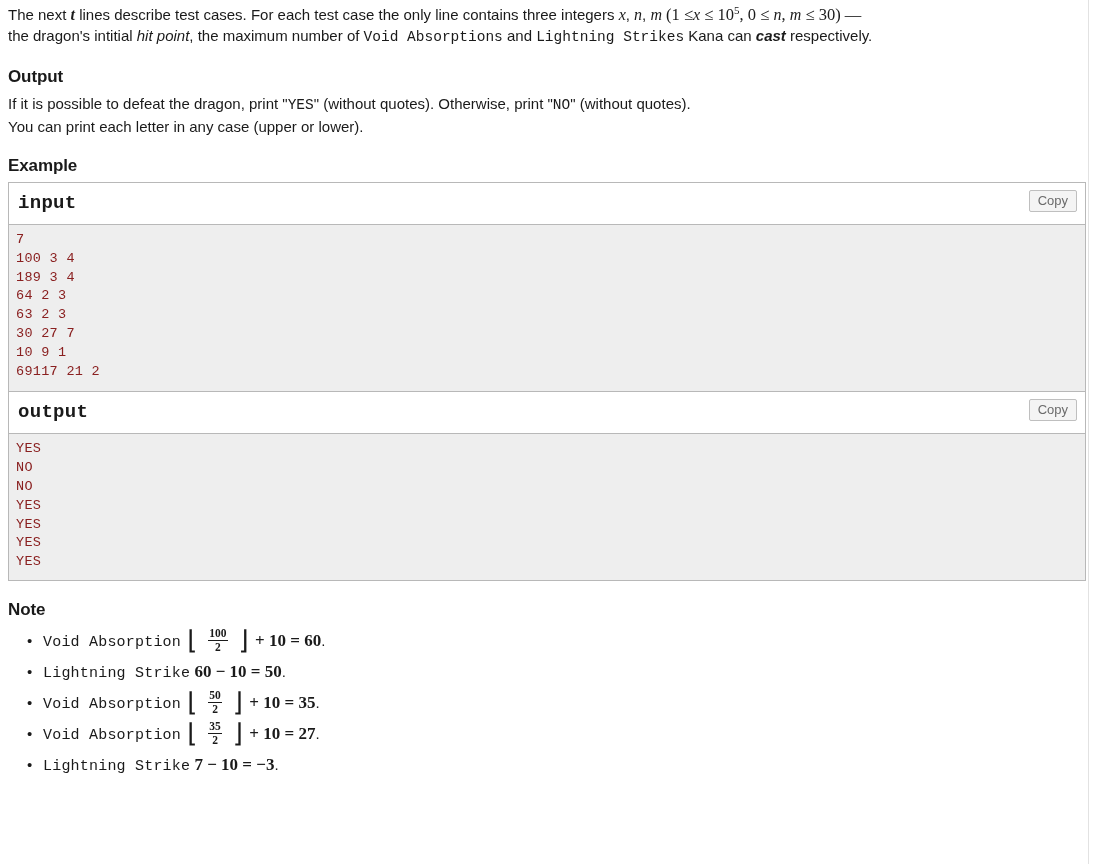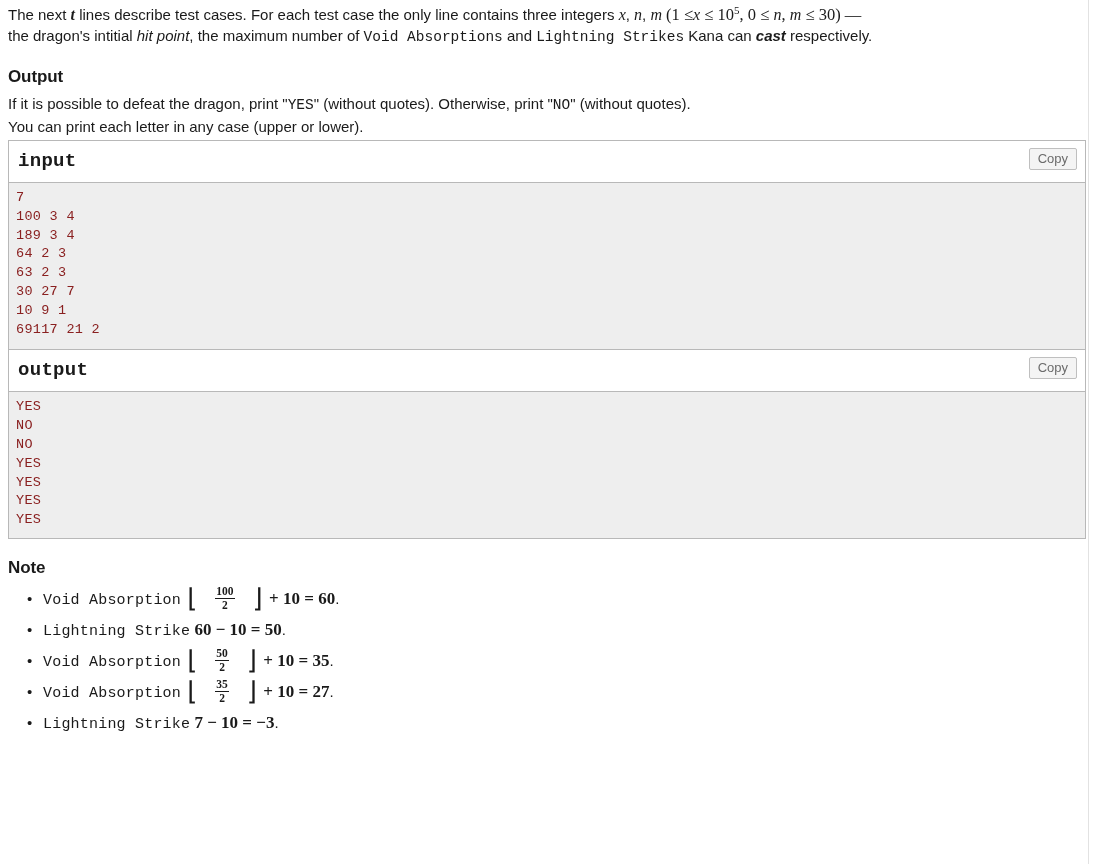--- a/index.html
+++ b/index.html
@@ -166,21 +166,21 @@
     line-height: 0.78;
     display: inline-block;
   }
   .frac {
     display: inline-flex;
     flex-direction: column;
     align-items: center;
     font-family: "Liberation Serif", serif;
     font-weight: bold;
     line-height: 1;
-    margin: 0 18px;
+    margin: 0 11px;
     vertical-align: middle;
   }
   .frac .num {
     font-size: 11.5px;
     padding: 0 1px 1px 1px;
   }
   .frac .bar {
     width: 100%;
     height: 1px;
     background: #1a1a1a;
@@ -201,20 +201,21 @@
     <span>The next </span><span class="mathvar mi">t</span><span> lines describe test cases. For each test case the only line contains three integers </span><span class="mathvar">x</span><span>, </span><span class="mathvar">n</span><span>, </span><span class="mathvar">m</span><span class="mathnum"> (</span><span class="mathnum">1 </span><span class="mathnum">≤</span><span class="mathvar">x</span> <span class="mathnum">≤</span> <span class="mathnum">10</span><span class="sup">5</span><span class="mathnum">, </span><span class="mathnum">0 </span><span class="mathnum">≤</span> <span class="mathvar">n</span><span class="mathnum">, </span><span class="mathvar">m</span> <span class="mathnum">≤</span> <span class="mathnum">30</span><span class="mathnum">) </span><span class="mathnum">—</span><br>
     <span>the dragon's intitial </span><i>hit point</i><span>, the maximum number of </span><span class="tt">Void Absorptions</span><span> and </span><span class="tt">Lightning Strikes</span><span> Kana can </span><i><b>cast</b></i><span> respectively.</span>
   </p>
 
   <div class="sec-head">Output</div>
   <p class="para">
     <span>If it is possible to defeat the dragon, print "</span><span class="tt">YES</span><span>" (without quotes). Otherwise, print "</span><span class="tt">NO</span><span>" (without quotes).</span>
   </p>
   <p class="para gap-line">You can print each letter in any case (upper or lower).</p>
 
+  <div class="sec-head">Example</div>
 
   <div class="sample-tests">
 
     <div class="sample-block">
       <div class="title-bar">
         <span class="ttl">input</span>
         <button class="copy-btn">Copy</button>
       </div>
       <pre class="datapre input-pre">7
 100 3 4

